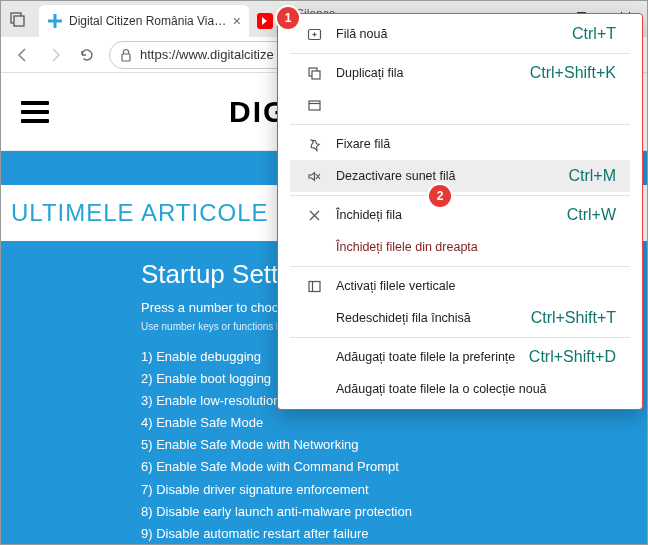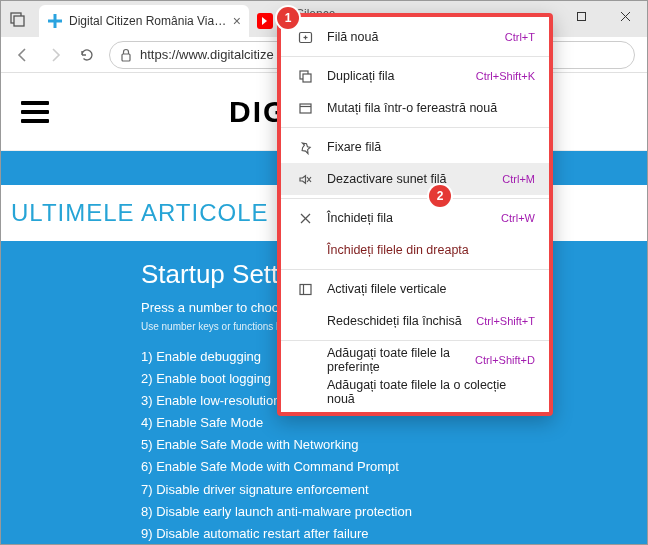--- a/index.html
+++ b/index.html
@@ -26,28 +26,28 @@
 .hamburger span{height:4px;background:#000;border-radius:1px}
 .logo{font-size:30px;font-weight:800;letter-spacing:2px;margin-left:180px;color:#000}
 .subnav{height:34px;background:#2196d8;color:#fff;display:flex;align-items:center;justify-content:center;font-size:14px}
 .section-title{font-size:24px;color:#26a4d6;font-weight:400;padding:14px 10px;letter-spacing:1px}
 .hero{background:#2196d8;color:#fff;padding:18px 0 18px 140px}
 .hero h2{font-size:26px;font-weight:400;margin-bottom:10px}
 .hero .sub{font-size:13px;margin-bottom:6px}
 .hero .hint{font-size:10px;opacity:.85;margin-bottom:14px}
 .hero ol{list-style:none}
 .hero li{font-size:13px;line-height:1.7}
-.context-menu{position:absolute;left:276px;top:12px;width:276px;background:#fff;border:4px solid #ef4444;border-radius:4px;box-shadow:0 6px 20px rgba(0,0,0,.25);padding:4px 0;z-index:50}
+.context-menu{position:absolute;left:276px;top:12px;width:366px;background:#fff;border:1px solid #ef4444;border-radius:4px;box-shadow:0 6px 20px rgba(0,0,0,.25);padding:4px 12px;z-index:50}
 .cm-item{display:flex;align-items:center;height:32px;padding:0 14px;font-size:12.5px;color:#222;position:relative}
 .cm-item.highlight{background:#ededed}
 .cm-item.disabled{color:#7f1d1d}
 .cm-icon{width:20px;display:flex;justify-content:center;margin-right:12px;color:#555}
 .cm-item.disabled .cm-icon{color:#ccc}
 .cm-label{flex:1}
-.cm-short{font-size:11px;color:#a21caf}
+.cm-short{font-size:16px;color:#0f766e}
 .cm-sep{height:1px;background:#e3e3e3;margin:3px 0}
 .callout{position:absolute;width:22px;height:22px;background:#e53935;border-radius:50%;color:#fff;font-size:12px;font-weight:700;display:flex;align-items:center;justify-content:center;z-index:60;box-shadow:0 0 0 2px #fff}
 .c1{left:276px;top:6px}
 .c2{left:428px;top:184px}
 svg{display:block}
 </style>
 </head>
 <body>
 
 <div class="titlebar">
@@ -180,21 +180,20 @@
       <span class="cm-label">Duplicați fila</span>
       <span class="cm-short">Ctrl+Shift+K</span>
     </div>
   <div class="cm-item">
       <span class="cm-icon">
         <svg width="15" height="15">
           <rect x="2" y="3" width="11" height="9" fill="none" stroke="#555" stroke-width="1.2"></rect>
           <line x1="2" y1="5.5" x2="13" y2="5.5" stroke="#555" stroke-width="1.2"></line>
         </svg>
       </span>
-      <span class="cm-label">Mutați fila într-o fereastră nouă</span>
     </div>
   <div class="cm-sep"></div>
   <div class="cm-item">
       <span class="cm-icon">
         <svg width="15" height="15">
           <path d="M7.5 2l3 3-1 3 2 2-3.5.5L6 14l-.5-3.5L3 8l2-2 3-1z" fill="none" stroke="#555" stroke-width="1.1" transform="rotate(-35 7.5 7.5)"></path>
         </svg>
       </span>
       <span class="cm-label">Fixare filă</span>
     </div>

